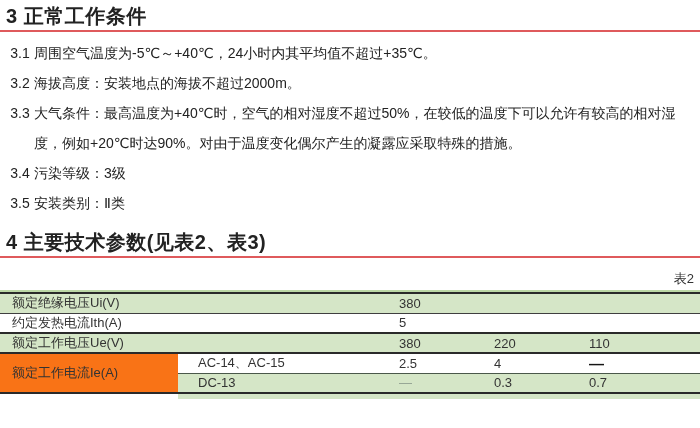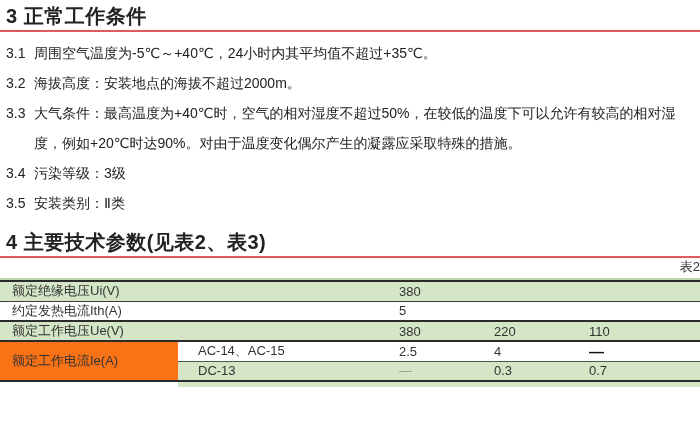--- a/index.html
+++ b/index.html
@@ -22,25 +22,25 @@
   .sec-heading{
     font-size:20px;font-weight:bold;
     padding-left:6px;line-height:17px;
     letter-spacing:0.5px;
   }
   .sec-heading.first{padding-top:8px;}
   .sec-heading.s4{margin-top:16px;}
   .red-rule{height:2px;background:var(--accent);margin-top:5px;width:700px;}
   .spec-list{margin-top:6px;}
   .spec-item{display:flex;padding-left:6px;font-size:14px;line-height:30px;}
-  .spec-num{flex:0 0 28px;}
+  .spec-num{flex:0 0 28px;text-align:center;}
   .spec-text{flex:1;padding-right:18px;}
   .table-label{
-    margin-top:0;height:16px;
-    font-size:13px;text-align:right;color:#333;
+    margin-top:12px;height:16px;
+    font-size:13px;text-align:right;padding-right:6px;color:#333;
   }
   .green-hairline{margin-top:4px;height:2px;background:var(--hairline-green);width:700px;}
   table.tbl{
     width:700px;border-collapse:collapse;table-layout:fixed;
     font-size:13px;color:#333;
     border-top:2px solid var(--line-dark);
   }
   table.tbl td{height:20px;vertical-align:middle;overflow:hidden;white-space:nowrap;}
   tr.g td{background:var(--row-green);}
   td.c-label{padding-left:12px;}

